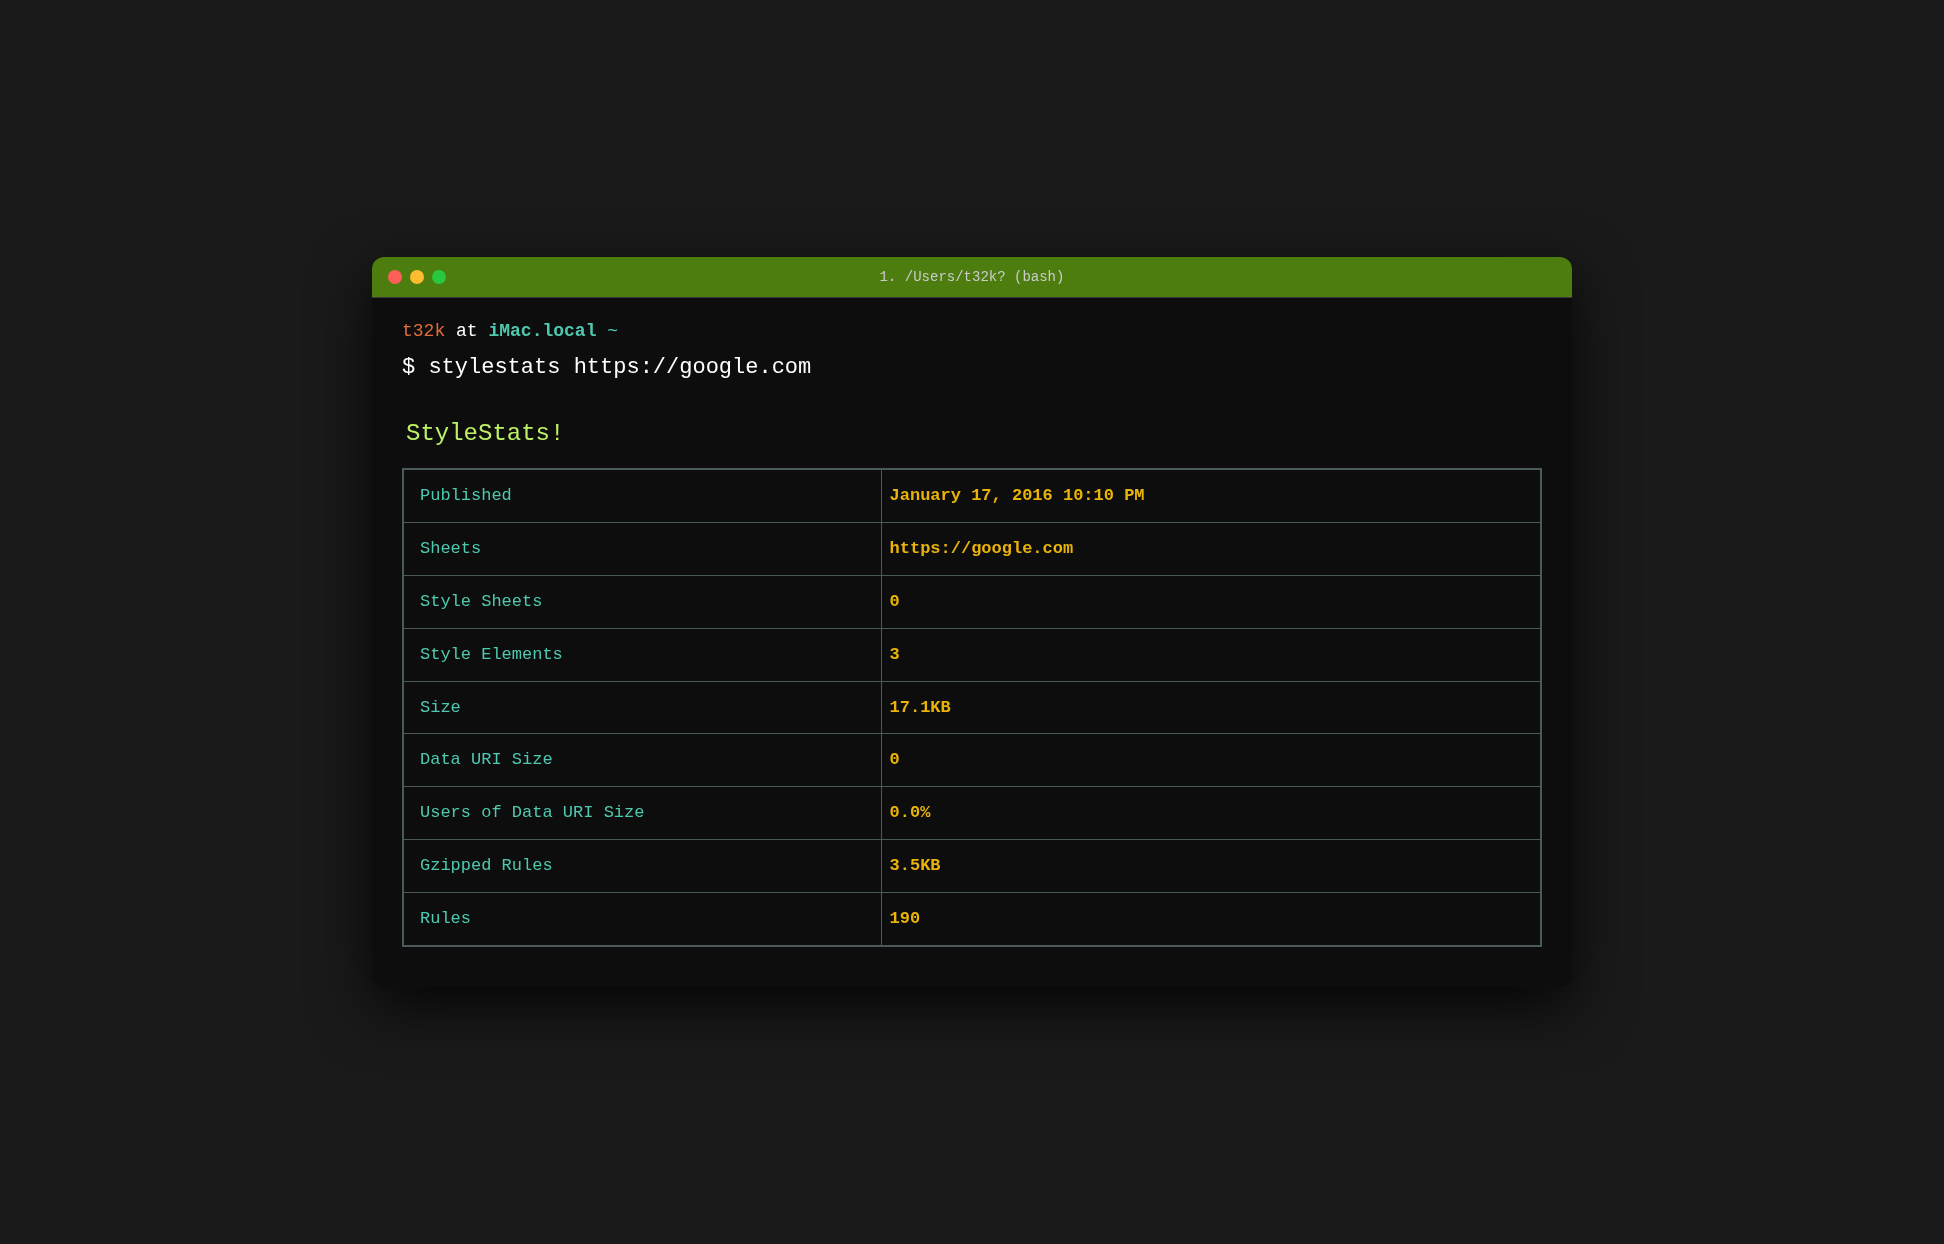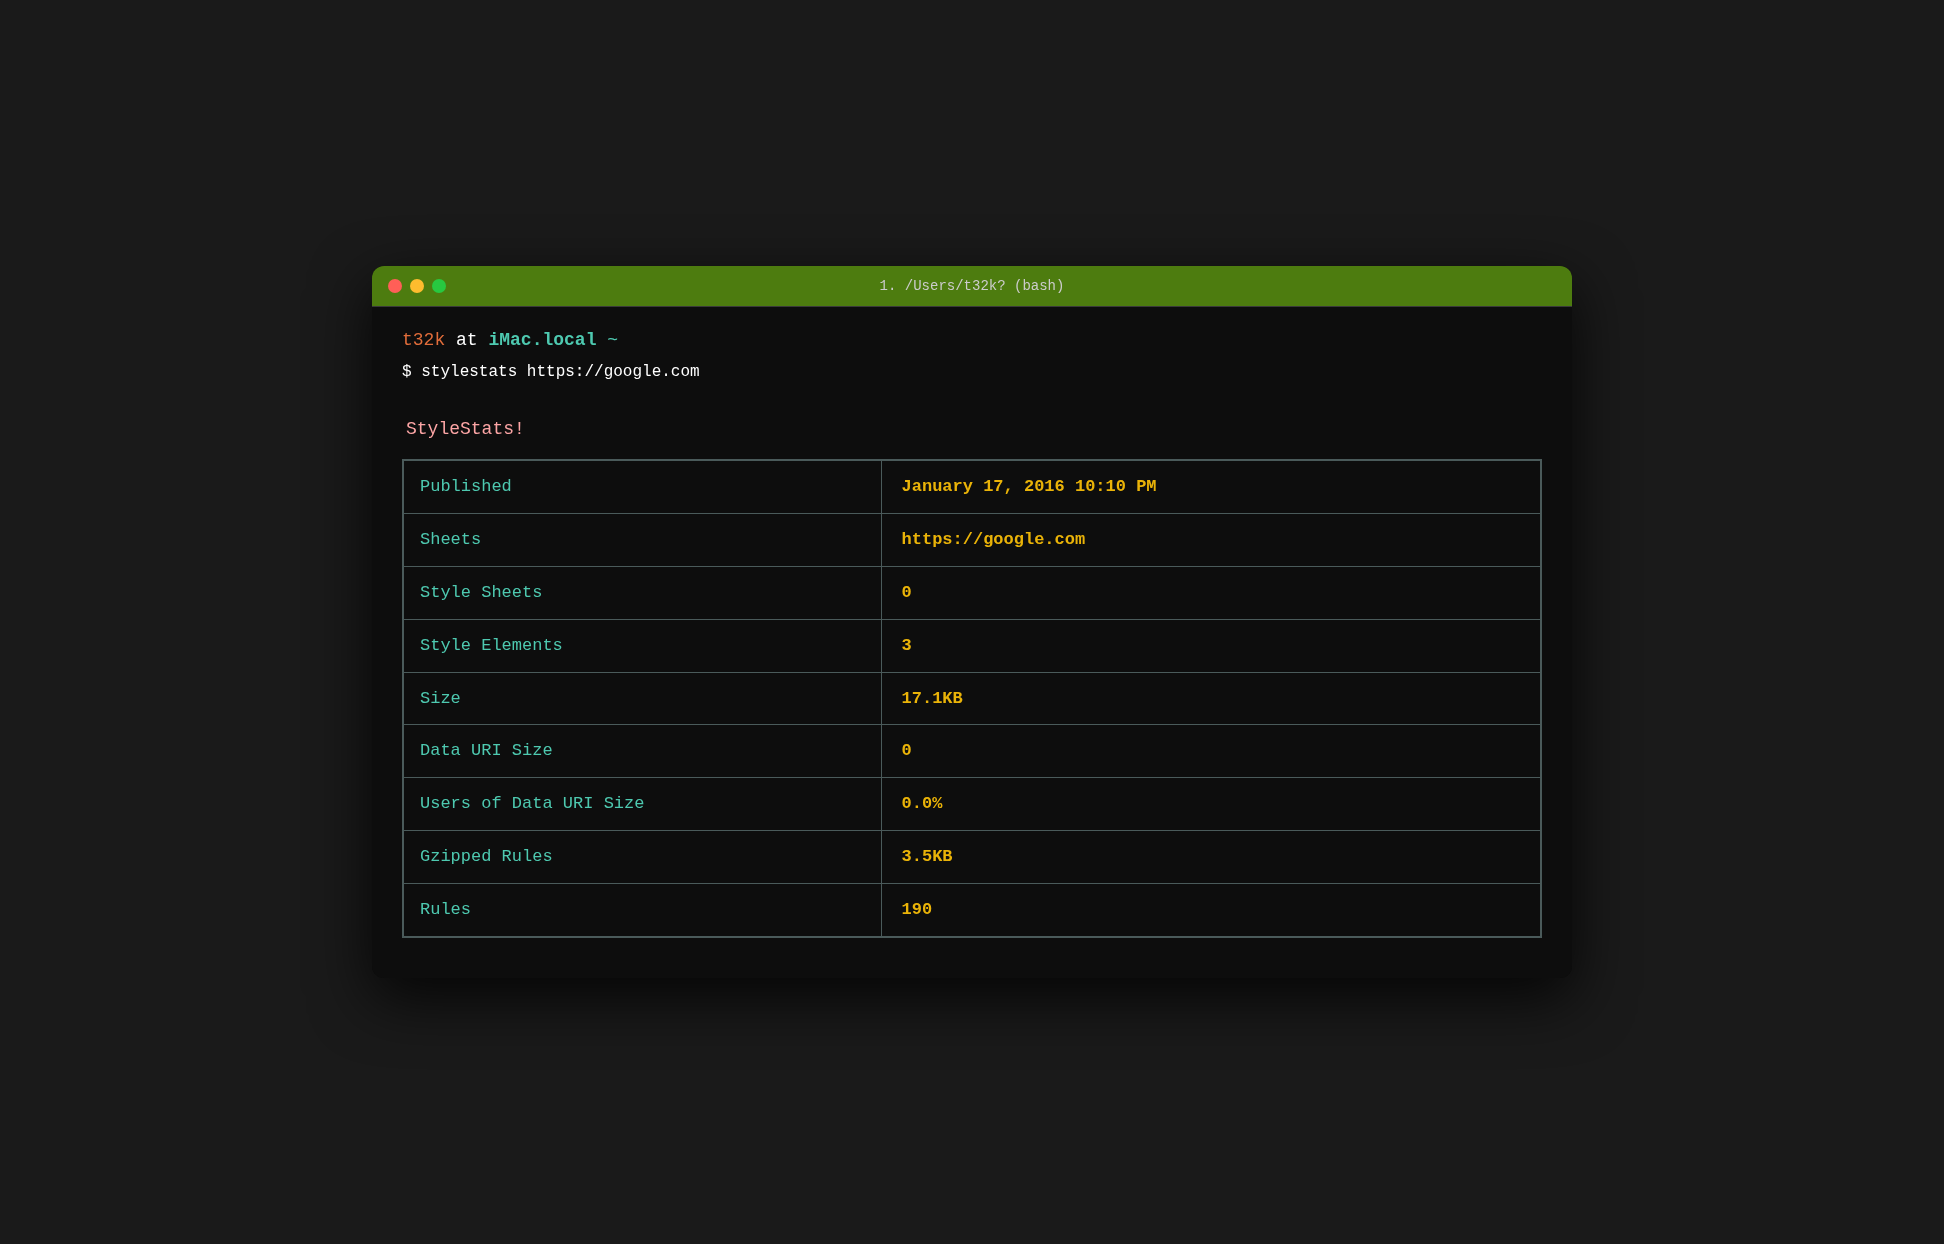--- a/index.html
+++ b/index.html
@@ -83,36 +83,36 @@
       color: #4ec9b0;
       font-weight: bold;
     }
 
     .tilde {
       color: #4ec9b0;
     }
 
     .command-line {
       color: #ffffff;
-      font-size: 16px;
+      font-size: 22px;
       line-height: 1.5;
       margin-bottom: 4px;
     }
 
     .prompt-symbol {
       color: #ffffff;
     }
 
     .command-text {
       color: #ffffff;
     }
 
     .stylestats-label {
-      color: #fca5a5;
-      font-size: 18px;
+      color: #bef264;
+      font-size: 24px;
       line-height: 1.5;
       margin-bottom: 16px;
       padding-left: 4px;
       margin-top: 32px;
     }
 
     .data-table {
       border-collapse: collapse;
       width: 100%;
       border: 1px solid #4a5a5a;
@@ -120,21 +120,21 @@
 
     .data-table tr {
       border-bottom: 1px solid #4a5a5a;
     }
 
     .data-table tr:last-child {
       border-bottom: none;
     }
 
     .data-table td {
-      padding: 14px 20px;
+      padding: 14px 8px;
       font-size: 17px;
       line-height: 1.4;
       border-right: 1px solid #4a5a5a;
       vertical-align: middle;
     }
 
     .data-table td:last-child {
       border-right: none;
     }
 

